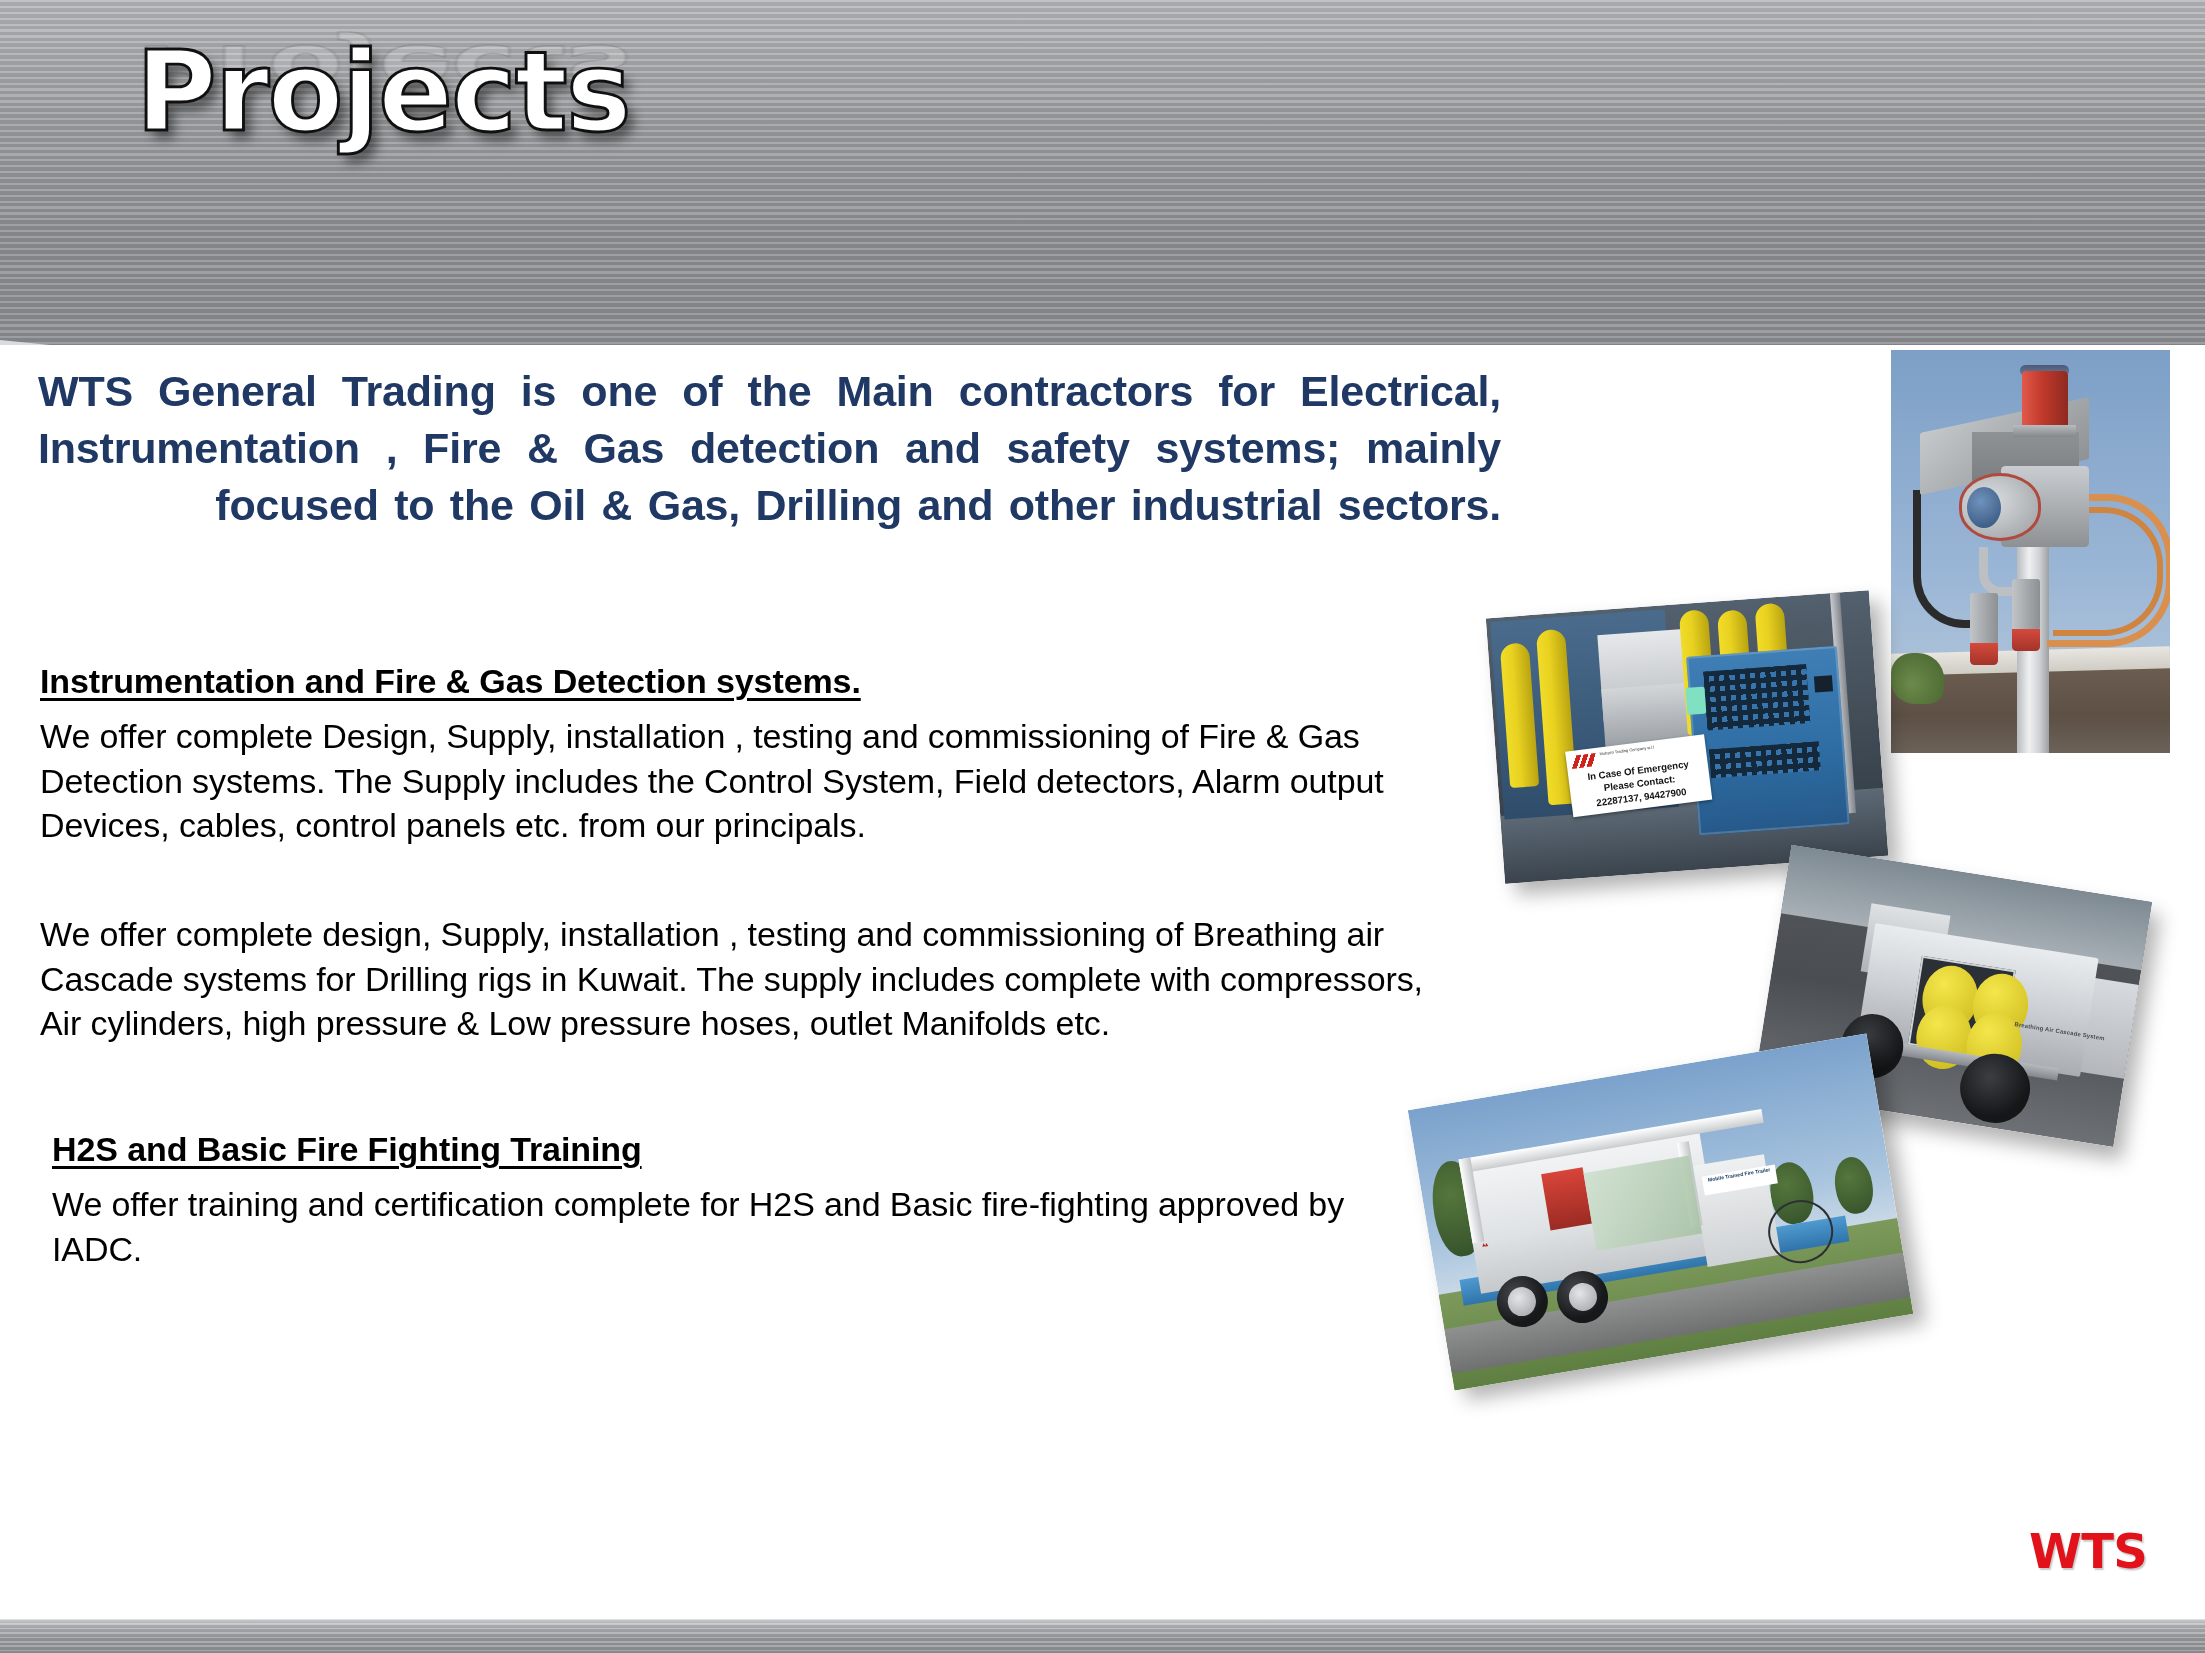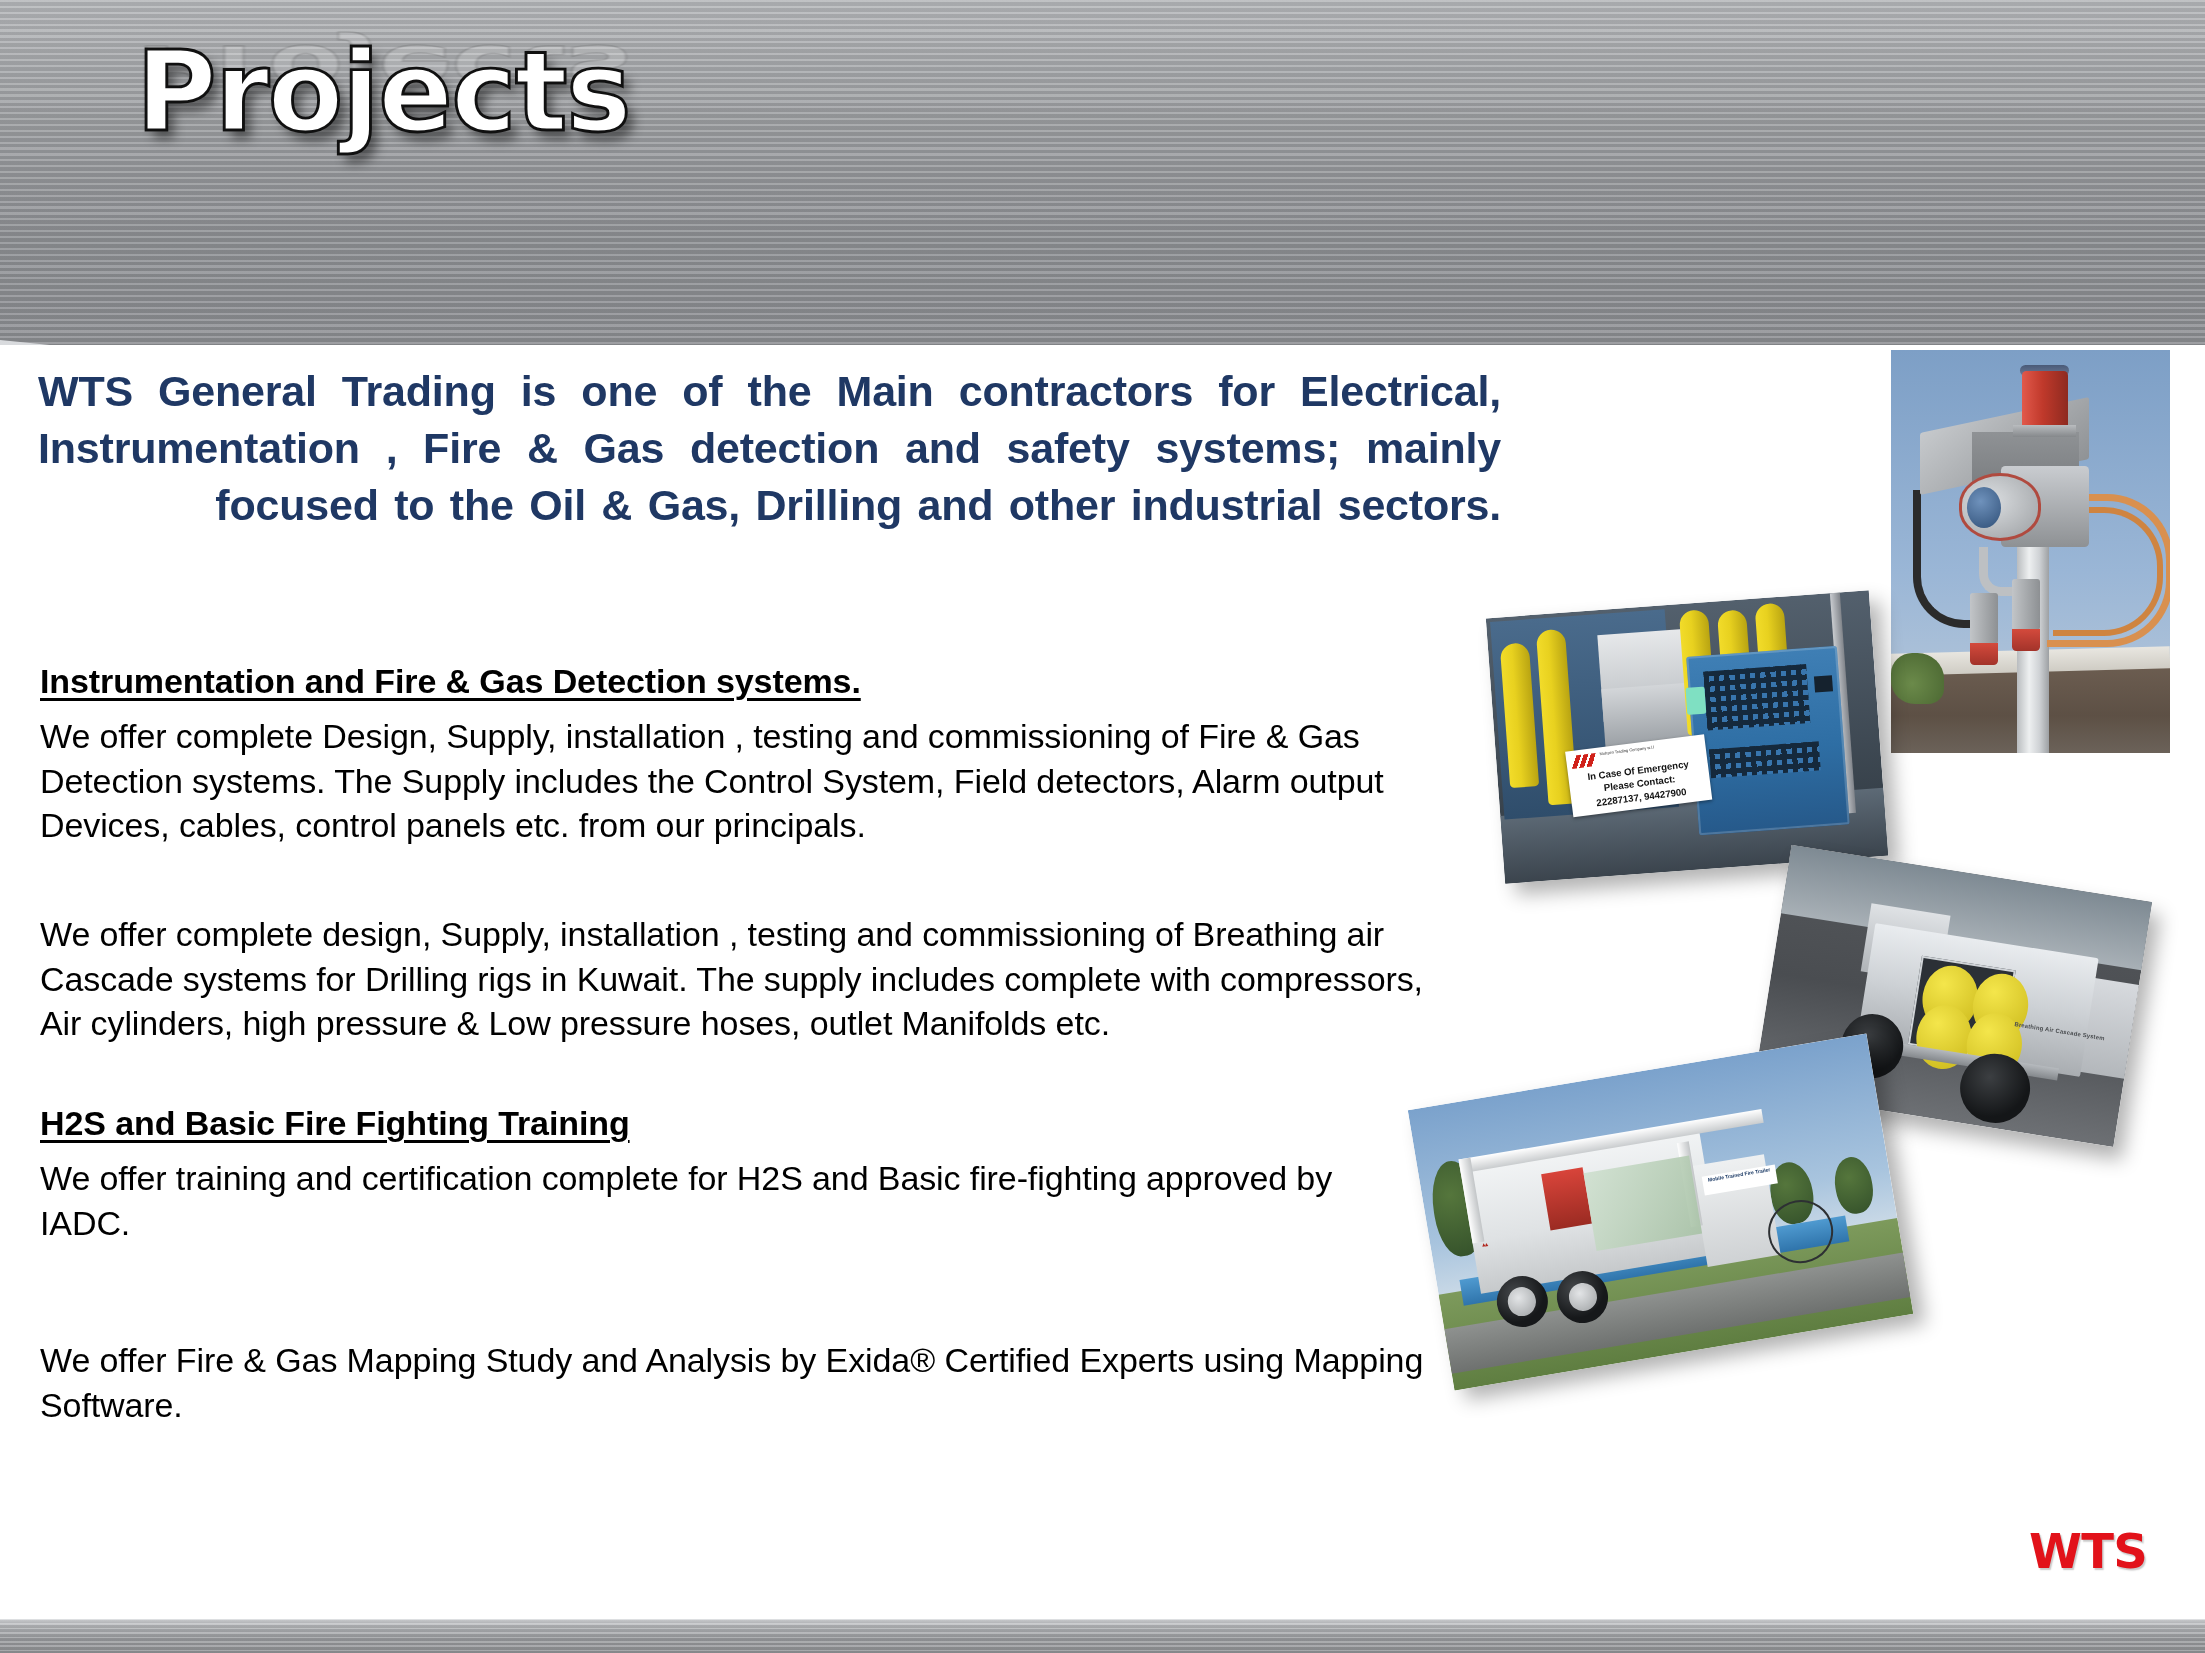--- a/index.html
+++ b/index.html
@@ -80,21 +80,21 @@
     text-decoration:underline; text-underline-offset:5.1px;
     text-decoration-thickness:2.9px; letter-spacing:-0.1px;
     margin-bottom:13.2px;
   }
   .sec p{
     font-size:34px; font-weight:normal; color:#000000;
     line-height:1.31; letter-spacing:-0.1px;
   }
   .s1{ top:662px; }
   .s2{ top:912px; }
-  .s3{ top:1104px; }
+  .s3{ top:1130px;margin-left:12px; }
   .s4{ top:1338px; }
 
   
   .photo{
     position:absolute; overflow:hidden; background:#fff;
     box-shadow: 10.3px 11.8px 19px rgba(0,0,0,0.30);
   }
   .photo .inner{ position:absolute; inset:0; overflow:hidden; }
 
   
@@ -309,21 +309,20 @@
 <div class="sec s2">
   <p>We offer complete design, Supply, installation , testing and commissioning  of Breathing air Cascade systems for Drilling rigs in Kuwait. The supply includes complete with compressors, Air cylinders, high pressure &amp; Low pressure hoses, outlet Manifolds etc.</p>
 </div>
 
 <div class="sec s3">
   <h3>H2S and Basic Fire Fighting Training</h3>
   <p>We offer training and certification complete for H2S and Basic fire-fighting approved by IADC.</p>
 </div>
 
 <div class="sec s4">
-  <p>We offer Fire &amp; Gas Mapping Study and Analysis by Exida® Certified Experts using Mapping  Software.</p>
 </div>
 
 <div class="photo ph-beacon">
   <div class="inner">
     <div class="sky"></div>
     <div class="bldg"></div>
     <div class="bldg-roof"></div>
     <div class="grass"></div>
     <div class="mast"></div>
     <div class="orcable"></div>

